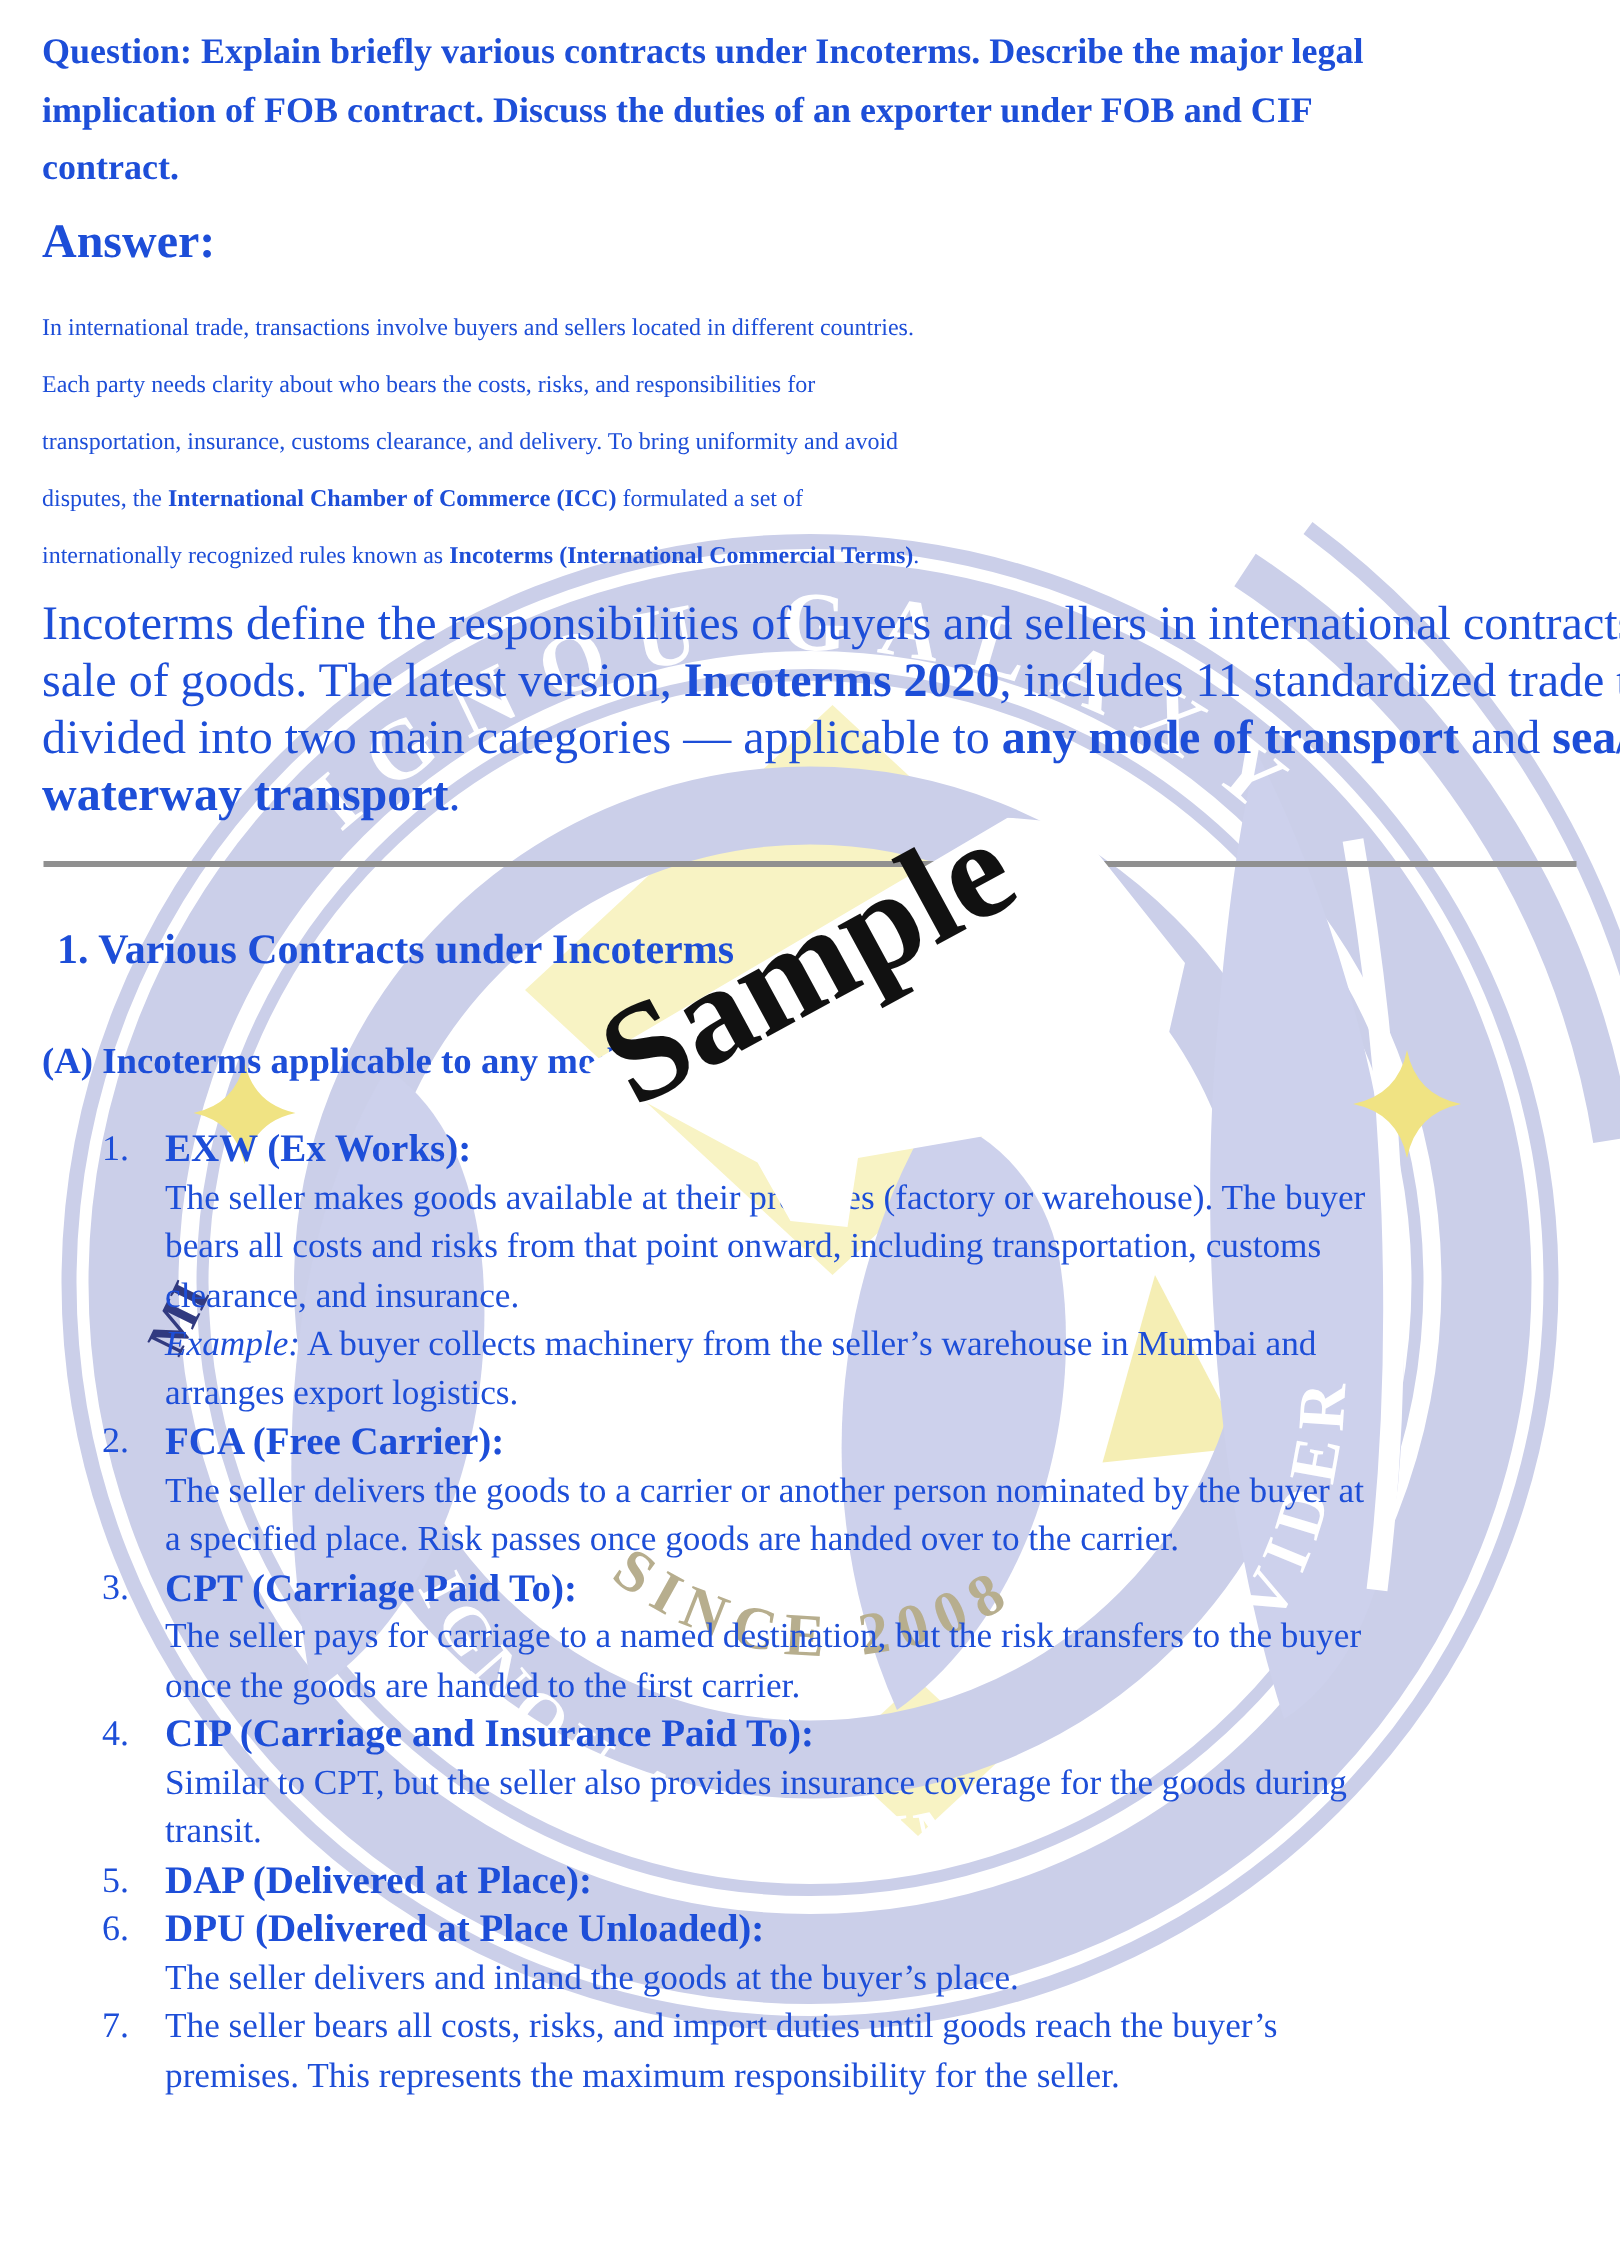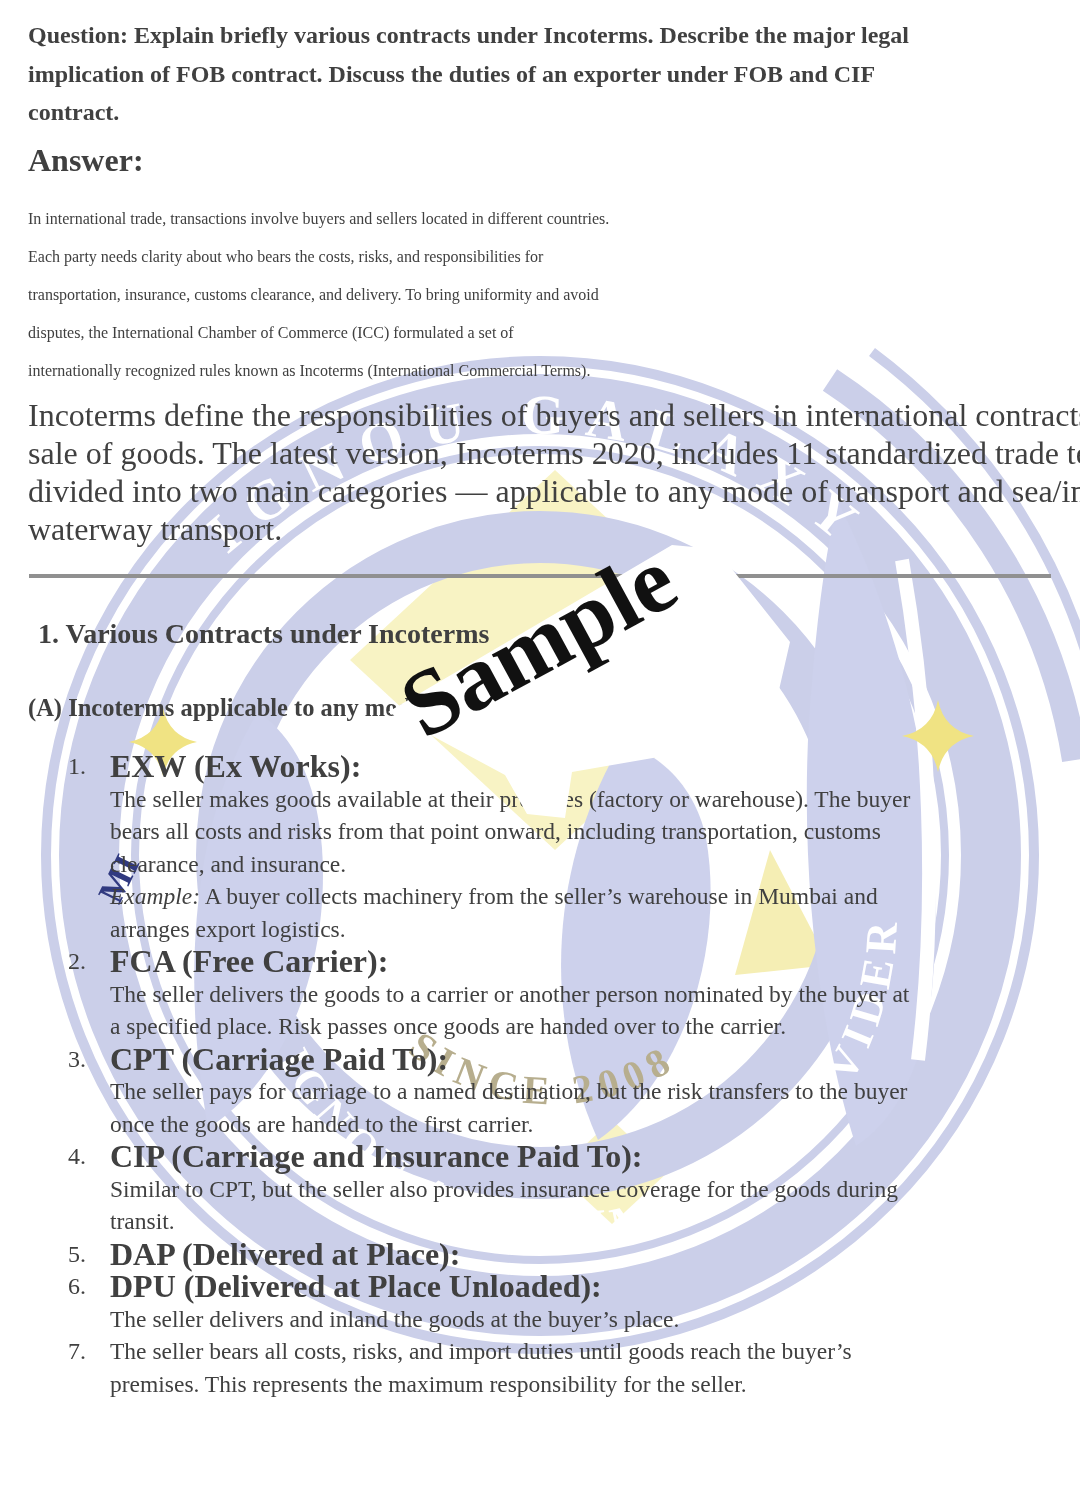--- a/index.html
+++ b/index.html
@@ -3,37 +3,37 @@
 <meta charset="utf-8">
 <style>
   * { margin:0; padding:0; box-sizing:border-box; }
   body { background:#fff; font-family:"Liberation Serif", serif; }
   .page { position:relative; width:1080px; height:1510px; background:#fff; overflow:hidden; }
 
   
   .wm { position:absolute; left:0; top:0; width:1080px; height:1510px; z-index:0; }
 
   
-  .content { position:absolute; left:0; top:0; width:1080px; height:1510px; z-index:1; color:#404040; }
+  .content { position:absolute; left:0; top:0; width:1080px; height:1510px; z-index:1; color:#1d4ed8; }
   .ml { white-space:pre; }
-  .b { font-weight:normal;text-align:right; }
+  .b { font-weight:bold;text-align:right; }
   .i { font-style:italic;text-align:center; }
 
   .question { position:absolute; left:28px; top:16px; font-size:24px; font-weight:bold; line-height:38.5px; }
   .answer   { position:absolute; left:28px; top:142px; font-size:32px; font-weight:bold; }
   .para1    { position:absolute; left:28px; top:200px; font-size:16px; line-height:38px; }
   .para2    { position:absolute; left:28px; top:396px; font-size:32px; line-height:38px; }
   .divider  { position:absolute; left:29px; top:574px; width:1022px; height:4px; background:#909090; }
   .h1       { position:absolute; left:28px; top:618px; font-size:28px; font-weight:bold;margin-left:10px; }
   .h2       { position:absolute; left:28px; top:694px; font-size:24.5px; font-weight:bold; }
 
   .list { position:absolute; left:68px; top:750px; width:990px; }
   .item { position:relative; padding-left:42px; }
   .num  { position:absolute; left:0; top:0; font-size:24px; line-height:32.5px; }
-  .term { font-size:32px; font-weight:bold; line-height:32.5px; white-space:pre; }
+  .term { font-size:26px; font-weight:bold; line-height:32.5px; white-space:pre; }
   .desc { font-size:23.5px; line-height:32.5px; white-space:pre; }
 
   
   .stamp-panel { position:absolute; left:388px; top:545px; width:402px; height:273px; background:#fff; z-index:2;
     clip-path: polygon(0px 167px, 284px 0px, 328px 4px, 402px 97px, 380px 193px, 184px 227px, 177px 273px, 139px 269px, 117px 230px); }
   .stamp-text { position:absolute; left:428px; top:658px; z-index:3; font-size:93px; font-weight:bold;
     height:100px; line-height:100px; color:#111;
     transform:rotate(-28.5deg); transform-origin:0 90%; }
 </style>
 </head>

